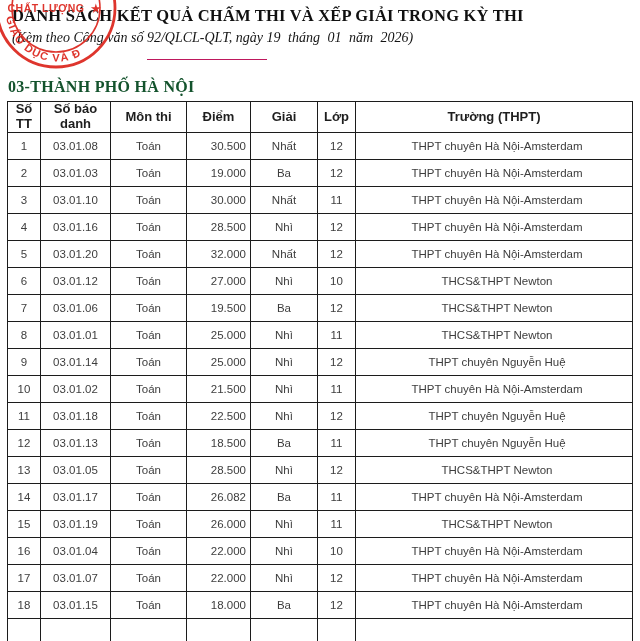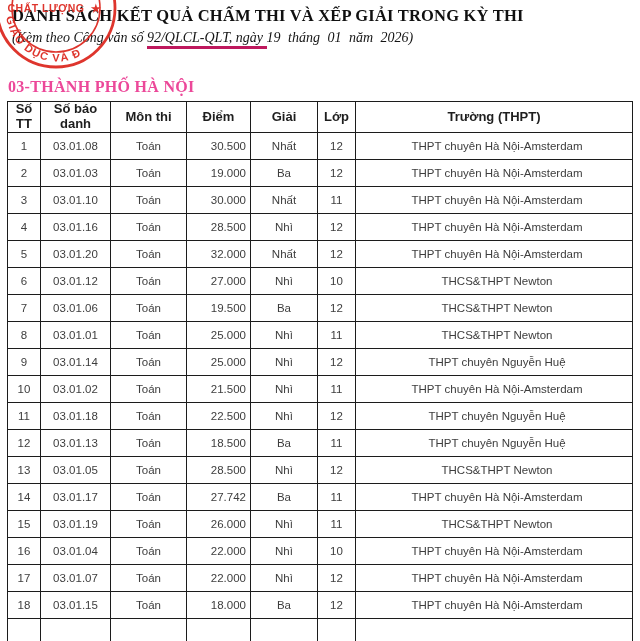--- a/index.html
+++ b/index.html
@@ -34,30 +34,30 @@
     font-size:16.5px; font-weight:bold;
     line-height:22px;
     letter-spacing:.2px;
   }
   .subtitle {
     margin-top:3px;
     font-size:14px; font-style:italic;
     color:#141414;
   }
   .subtitle .u {
-    border-bottom:3px solid #be185d;
-    padding-bottom:1px;
+    border-bottom:1px solid #be185d;
+    padding-bottom:14px;
   }
   .subtitle .tail { word-spacing:4px; }
 
   .section-title {
     position:absolute; top:78px; left:8px;
     font-family:"Liberation Serif", serif;
     font-size:16px; font-weight:bold;
-    color:#ec4899;
+    color:#14532d;
     letter-spacing:.3px;
     z-index:2;
   }
 
   
   table.results {
     position:absolute; top:101px; left:7px;
     width:625px;
     border-collapse:collapse;
     table-layout:fixed;
@@ -257,21 +257,21 @@
           <td>Toán</td>
           <td>28.500</td>
           <td>Nhì</td>
           <td>12</td>
           <td>THCS&amp;THPT Newton</td>
         </tr>
         <tr>
           <td>14</td>
           <td>03.01.17</td>
           <td>Toán</td>
-          <td>27.742</td>
+          <td>26.082</td>
           <td>Ba</td>
           <td>11</td>
           <td>THPT chuyên Hà Nội-Amsterdam</td>
         </tr>
         <tr>
           <td>15</td>
           <td>03.01.19</td>
           <td>Toán</td>
           <td>26.000</td>
           <td>Nhì</td>

